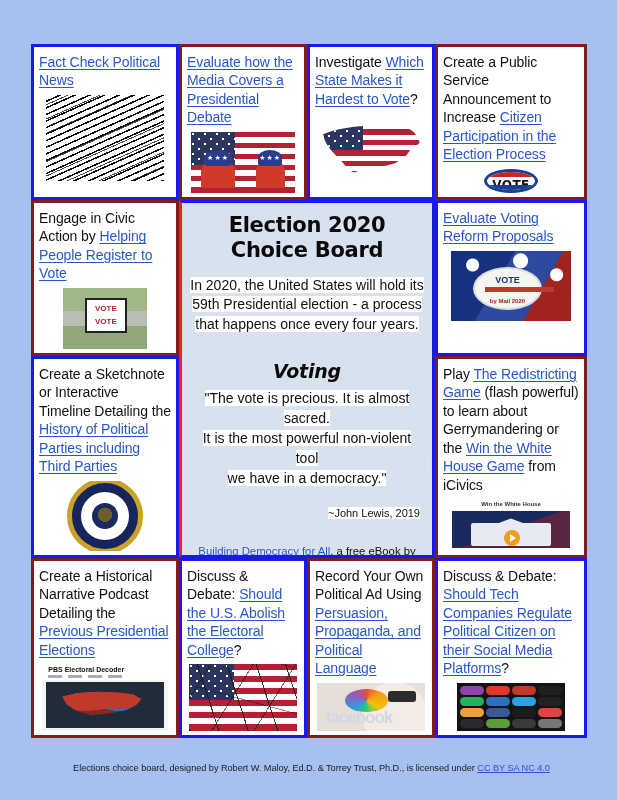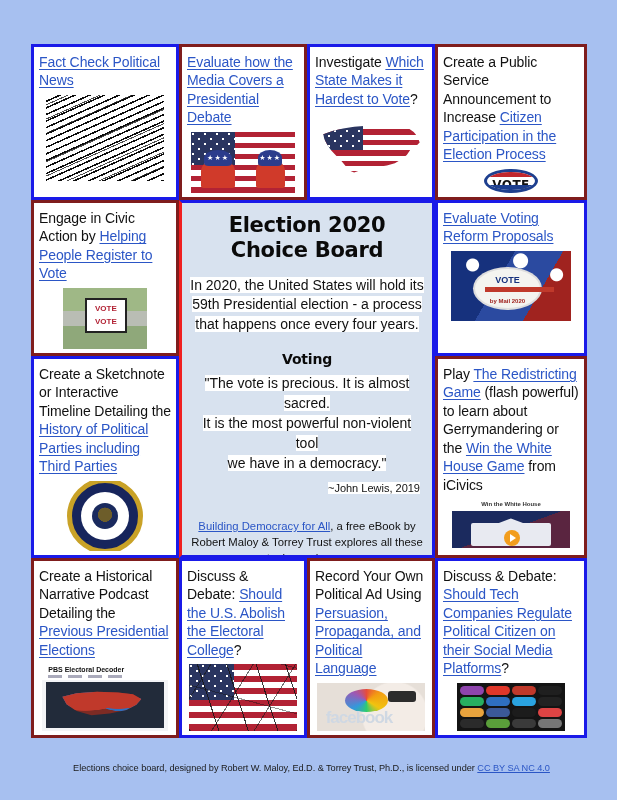--- a/index.html
+++ b/index.html
@@ -76,27 +76,28 @@
     font-size: 14px;
     line-height: 1.42;
     text-align: center;
     box-decoration-break: clone;
     -webkit-box-decoration-break: clone;
   }
   .para { text-align: center; margin-top: 13px; }
   .votinghead {
     font-family: "DejaVu Sans", sans-serif;
     font-weight: bold;
-    font-size: 14px;
+    font-size: 19px;
     color: #0a0a0a;
-    margin-top: 16px;
+    margin-top: 25px;
     letter-spacing: -0.2px;
+    font-style: italic;
   }
   .quote { margin-top: 7px; text-align: center; }
-  .attrib { margin-top: 4px; text-align: right; width: 100%; padding-right: 4px; }
+  .attrib { margin-top: 14px; text-align: right; width: 100%; padding-right: 4px; }
   .ebook {
     margin-top: 22px;
     text-align: center;
     font-size: 11.3px;
     line-height: 1.42;
     color: #111;
   }
   .ebook .lnk { color: #2b56c6; }
 
   

